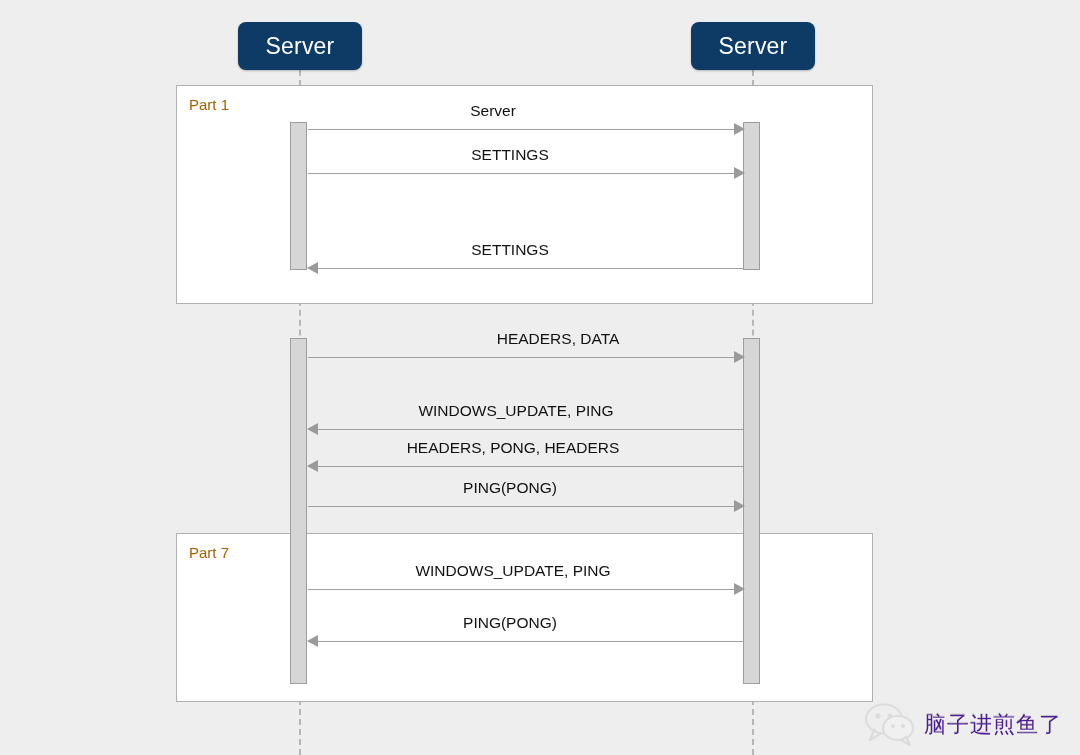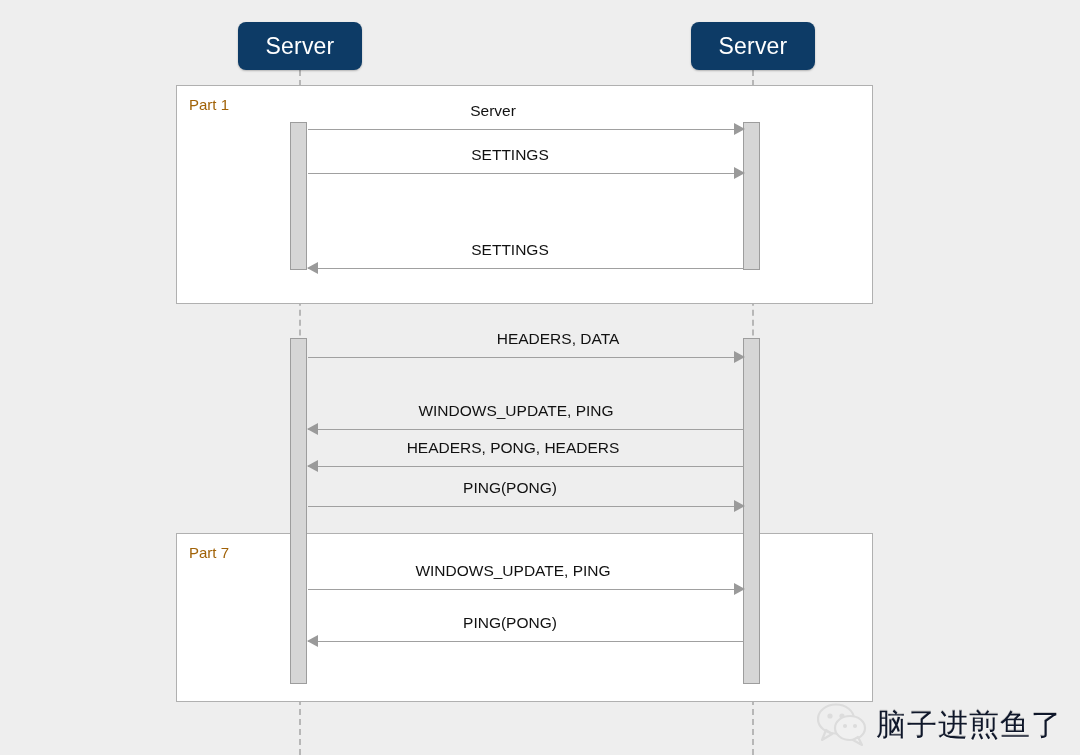--- a/index.html
+++ b/index.html
@@ -123,22 +123,22 @@
     text-align: right;
     user-select: none;
   }
   #watermark-row {
     display: flex;
     align-items: center;
     gap: 7px;
   }
   #wechat-icon { display: block; }
   #watermark-name {
-    font-size: 30px;
-    color: #0f172a;
+    font-size: 22px;
+    color: #4c1d95;
     text-shadow: 0 1px 0 #f7f7f7, 0 -1px 0 #c6c6c6;
     letter-spacing: 1px;
     font-family: "DejaVu Sans", sans-serif;
   }
   #watermark-handle {
     font-size: 15px;
     color: #bdbdbd;
     margin-top: 2px;
     margin-right: 2px;
   }

